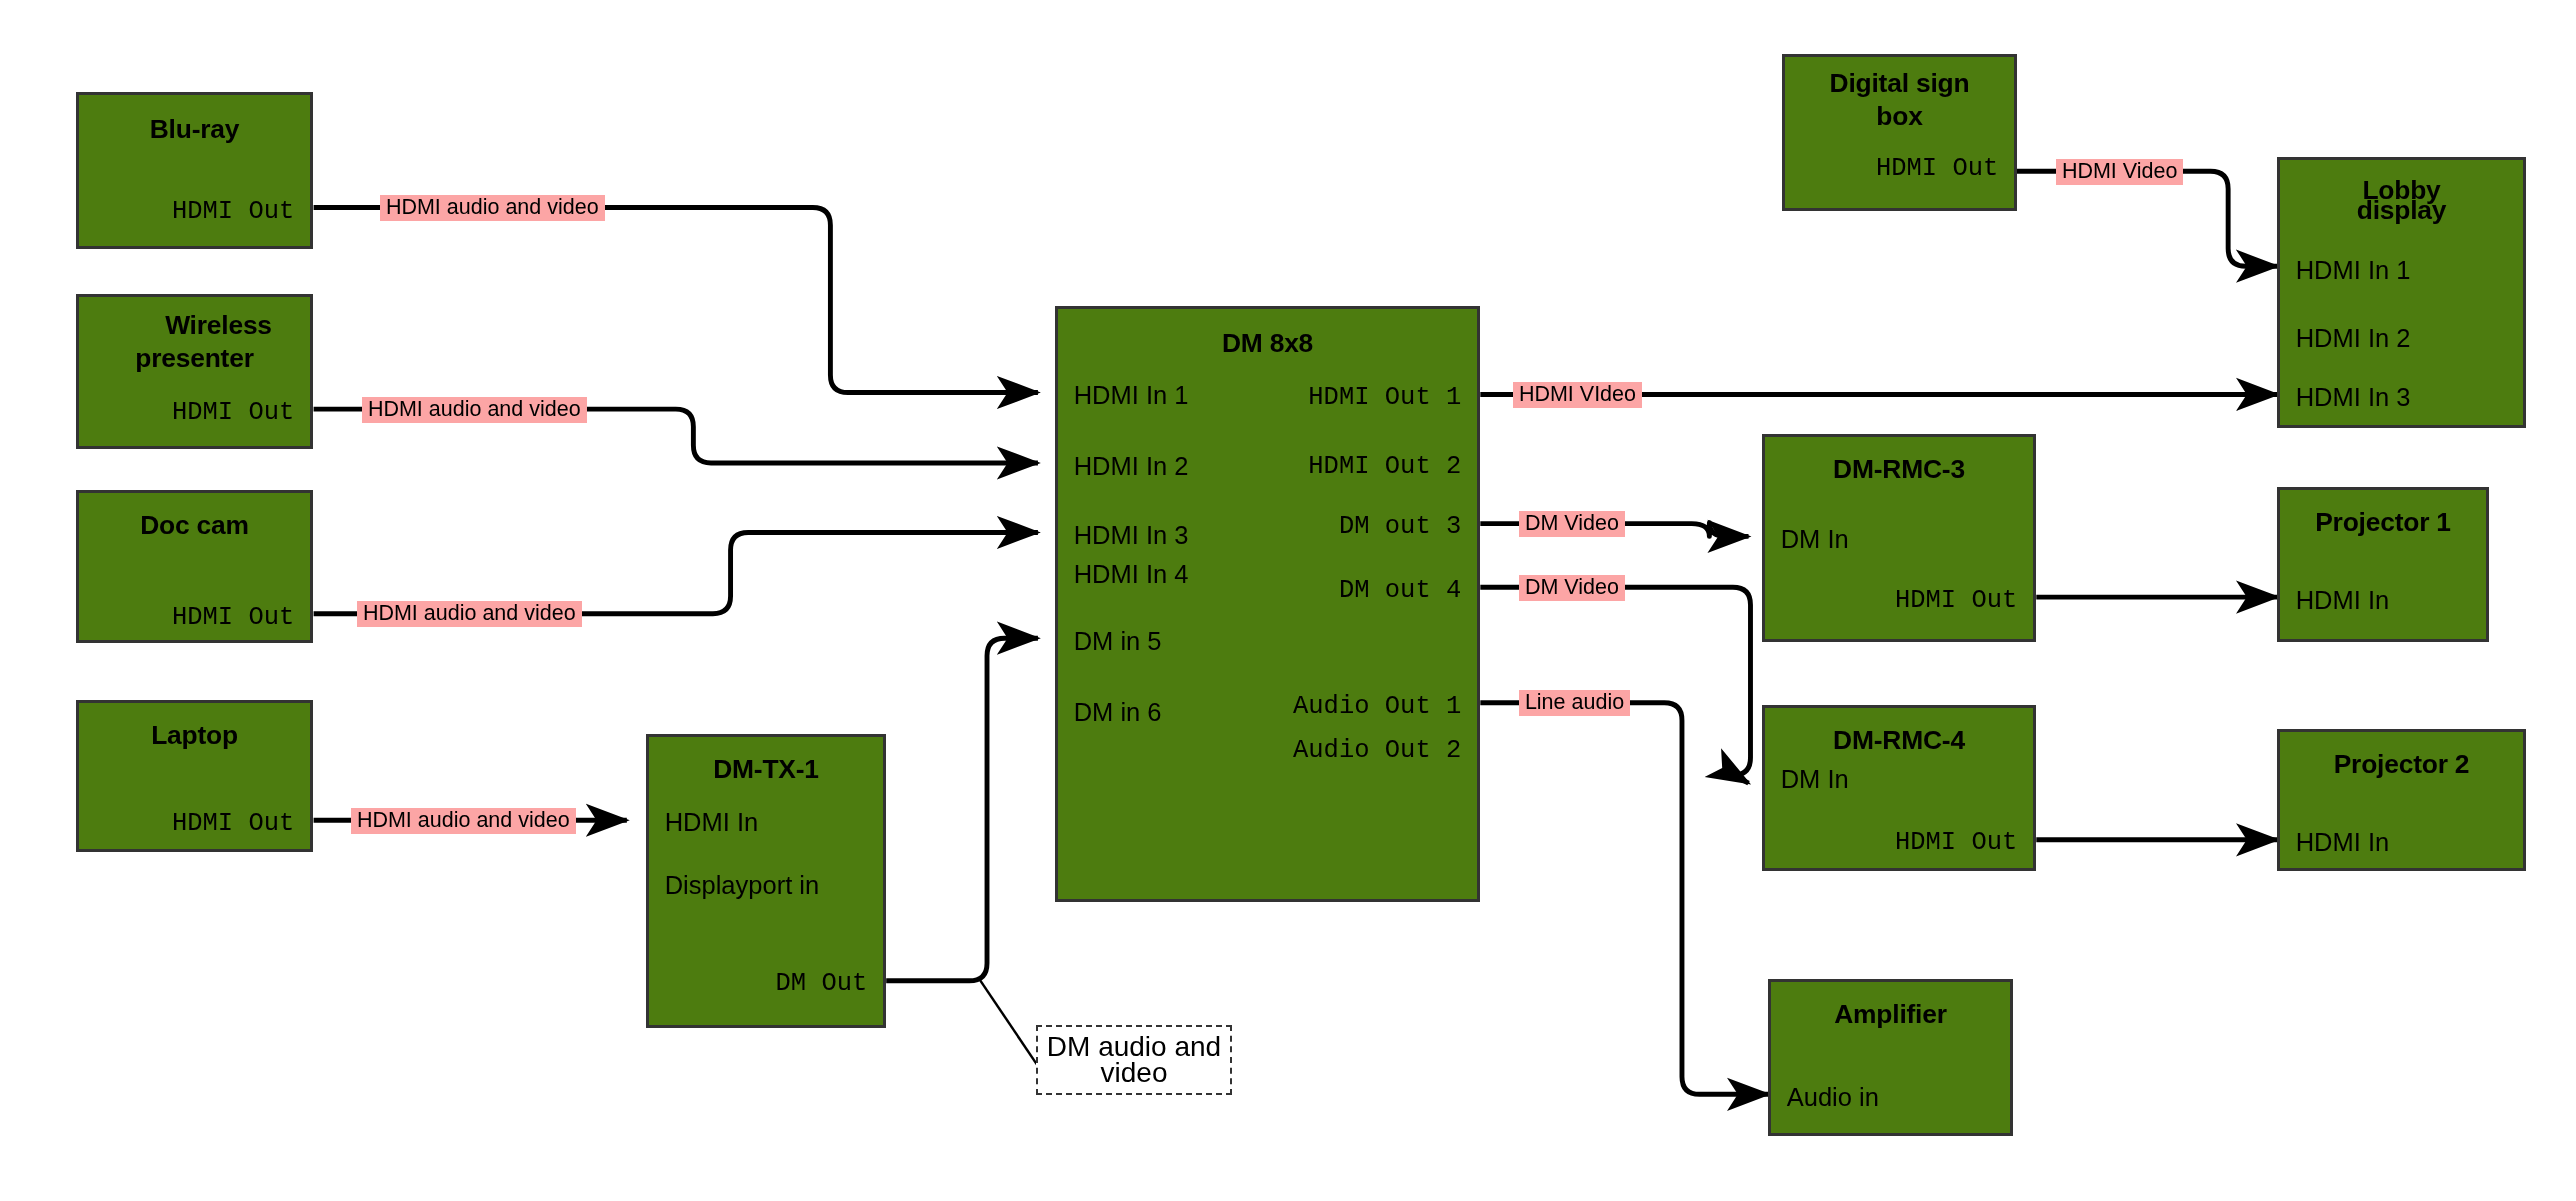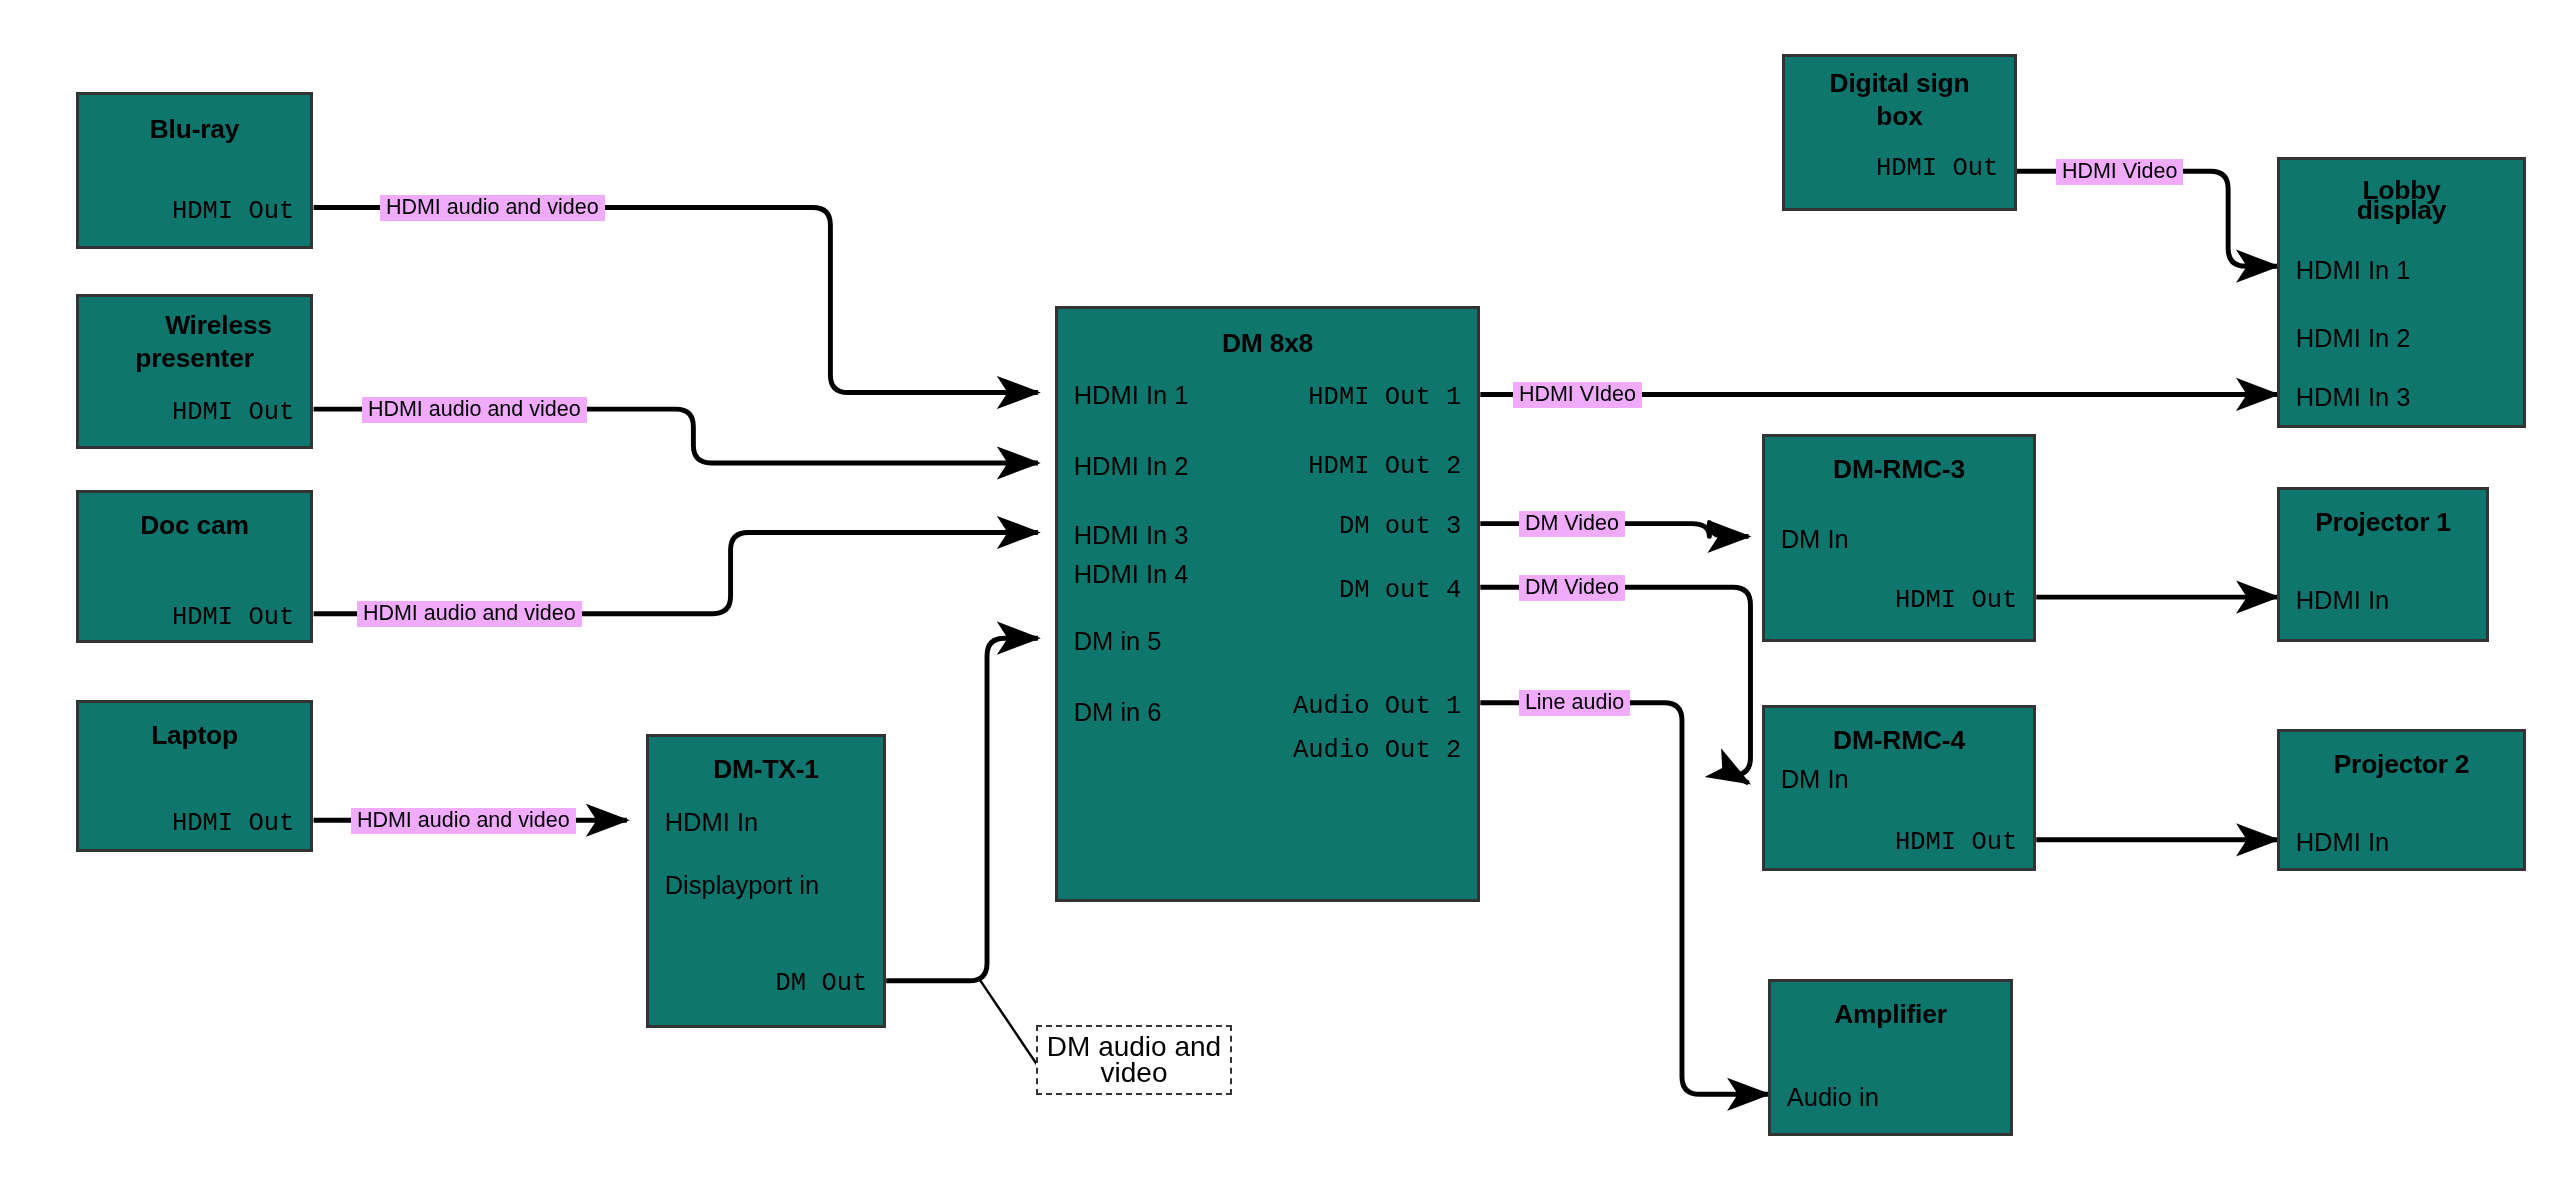--- a/index.html
+++ b/index.html
@@ -23,21 +23,21 @@
     position: absolute;
     left: 0;
     top: 0;
     width: 2576px;
     height: 1201px;
     pointer-events: none;
   }
   .node {
     position: absolute;
     box-sizing: border-box;
-    background: #0f766e;
+    background: #4d7c0f;
     border: 3.9px solid #333333;
     z-index: 5;
   }
   .node-title {
     position: absolute;
     left: 0;
     right: 0;
     text-align: center;
     font-weight: bold;
     font-size: 26.4px;
@@ -56,21 +56,21 @@
   }
   .port.right {
     right: 15.7px;
     text-align: right;
     font-family: Liberation Mono, monospace;
   }
   .edge-label {
     position: absolute;
     font-size: 21.5px;
     line-height: 25.5px;
-    background: #f0abfc;
+    background: #fca5a5;
     padding: 0 5.9px;
     white-space: nowrap;
     z-index: 7;
   }
   .callout {
     position: absolute;
     box-sizing: border-box;
     border: 2px dashed #333333;
     background: #ffffff;
     font-size: 28px;

